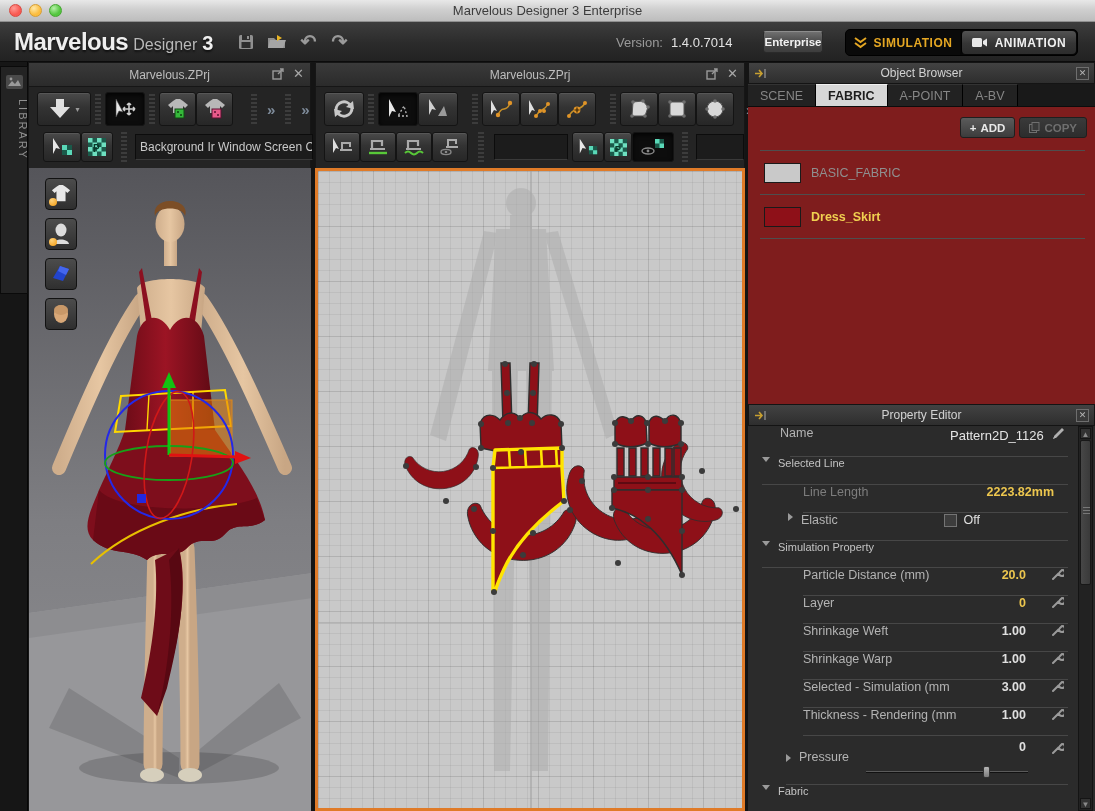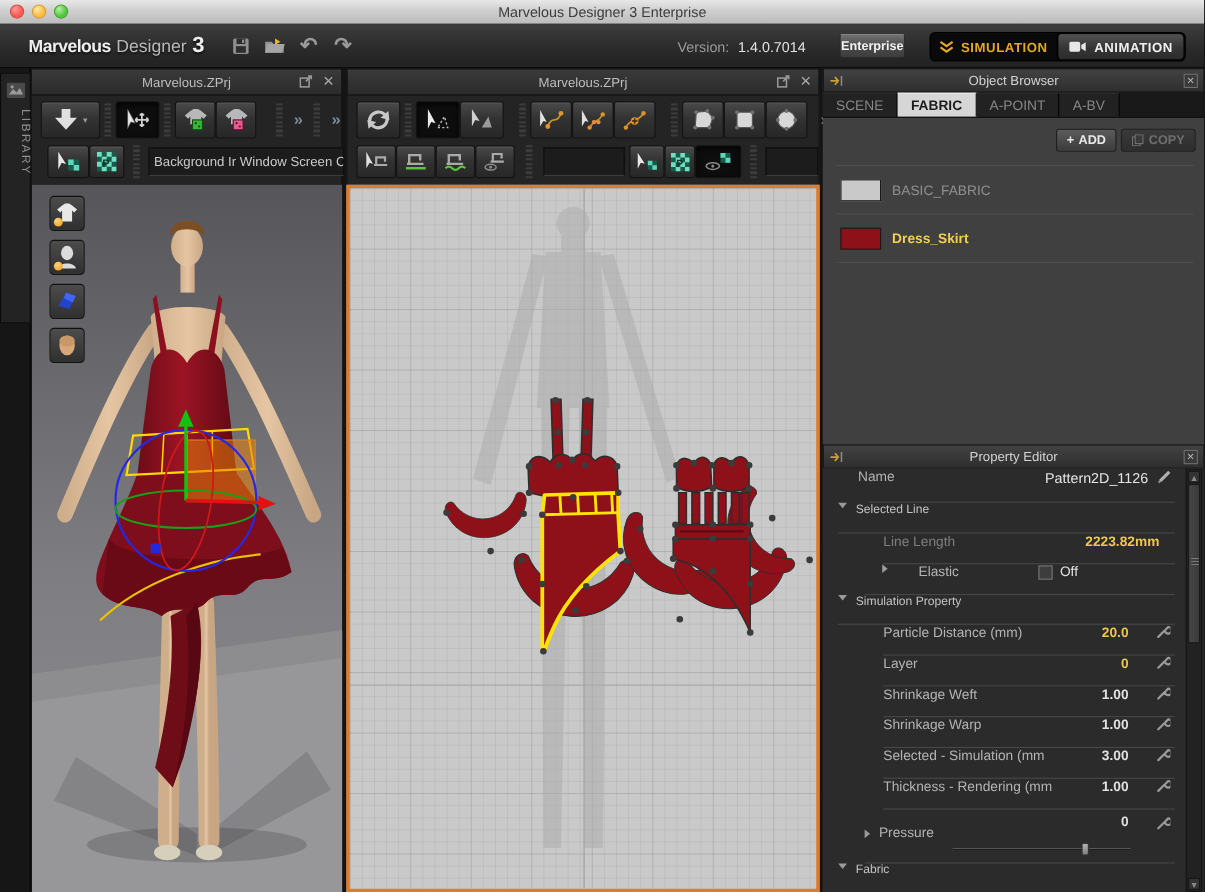--- a/index.html
+++ b/index.html
@@ -17,21 +17,21 @@
   .light { width:13px; height:13px; border-radius:50%; }
   .light.red { background:radial-gradient(circle at 35% 30%, #ff9a94,#f95a52 60%); border:1px solid #d94a42;}
   .light.yellow { background:radial-gradient(circle at 35% 30%, #ffe9a8,#fcbd3f 60%); border:1px solid #d79e33;}
   .light.green { background:radial-gradient(circle at 35% 30%, #b6f0a8,#54c73f 60%); border:1px solid #44a630;}
 
   
   .app-toolbar { position:absolute; left:0; top:22px; width:1095px; height:40px;
     background:linear-gradient(#3d3d3d,#2b2b2b 55%,#222); border-bottom:1px solid #0c0c0c;
     display:flex; align-items:center; }
   .logo { display:flex; align-items:baseline; margin-left:14px; gap:5px; text-shadow:0 2px 2px rgba(0,0,0,.6); }
-  .logo .l1 { color:#efefef; font-size:16px; font-weight:bold; letter-spacing:-0.5px;margin-left:12px;}
+  .logo .l1 { color:#efefef; font-size:24px; font-weight:bold; letter-spacing:-0.5px;}
   .logo .l2 { color:#b9b9b9; font-size:16px; }
   .logo .l3 { color:#efefef; font-size:20px; font-weight:bold; }
   .qicons { display:flex; align-items:center; gap:9px; margin-left:22px; }
   .qicon { width:22px; height:22px; display:flex; align-items:center; justify-content:center; cursor:pointer; }
   .arrowglyph { font-size:19px; color:#9a9a9a; font-weight:bold; line-height:1; }
   .version-area { position:absolute; left:616px; top:0; height:40px; display:flex; align-items:center; gap:8px; }
   .vlabel { color:#9a9a9a; font-size:13px; }
   .vvalue { color:#e2e2e2; font-size:13px; }
   .edition-btn { position:absolute; left:763px; top:9px; width:60px; height:22px; border-radius:3px;
     background:linear-gradient(#707070,#4a4a4a 50%,#3d3d3d); border:1px solid #2a2a2a; border-top-color:#8d8d8d;
@@ -83,21 +83,21 @@
     border:3px solid #e07b28; overflow:hidden; }
   .grid2d { position:absolute; inset:0;
     background-image:
       linear-gradient(rgba(0,0,0,.055) 1px, transparent 1px),
       linear-gradient(90deg, rgba(0,0,0,.055) 1px, transparent 1px),
       linear-gradient(rgba(0,0,0,.07) 1px, transparent 1px),
       linear-gradient(90deg, rgba(0,0,0,.07) 1px, transparent 1px);
     background-size:11px 11px, 11px 11px, 55px 55px, 55px 55px; }
 
   
-  .right-col { position:absolute; left:748px; top:62px; width:347px; height:749px; background:#404040; }
+  .right-col { position:absolute; left:748px; top:62px; width:347px; height:749px; background:#7f1d1d; }
   .rp-header { position:relative; height:22px; background:linear-gradient(#424242,#2e2e2e);
     border:1px solid #141414; display:flex; align-items:center; justify-content:center; }
   .rp-title { color:#d2d2d2; font-size:12px; }
   .dock-ic { position:absolute; left:5px; top:4px; }
   .boxx { position:absolute; right:5px; top:4px; width:13px; height:13px; border:1px solid #6e6e6e;
     background:#3a3a3a; color:#b5b5b5; font-size:9px; line-height:11px; text-align:center; cursor:pointer; }
 
   .ob-tabs { display:flex; height:23px; background:#191919; border-bottom:1px solid #0c0c0c; }
   .ob-tab { padding:0 12px; display:flex; align-items:center; color:#868686; font-size:12.5px;
     border-right:1px solid #000; border-top:1px solid #333; background:#222; cursor:pointer; }
@@ -701,21 +701,21 @@
             <span class="psec">Selected Line</span>
             <div class="pdivider" style="left:14px"></div>
           </div>
 
           <div class="prow" style="height:28px; padding-left:55px;">
             <span class="plabel dim">Line Length</span>
             <span class="pval yellow" style="right:24px">2223.82mm</span>
             <div class="pdivider" style="left:55px"></div>
           </div>
 
-          <div class="prow" style="height:28px; padding-left:54px;gap:20px;">
+          <div class="prow" style="height:28px; padding-left:40px;">
             <span class="tri right"></span>
             <span class="plabel">Elastic</span>
             <div style="position:absolute; right:98px; display:flex; align-items:center;">
               <div class="checkbox"></div>
               <span style="font-size:12.5px; color:#e0e0e0;">Off</span>
             </div>
             <div class="pdivider" style="left:38px"></div>
           </div>
 
           <div class="prow" style="height:27px; padding-left:14px;">

